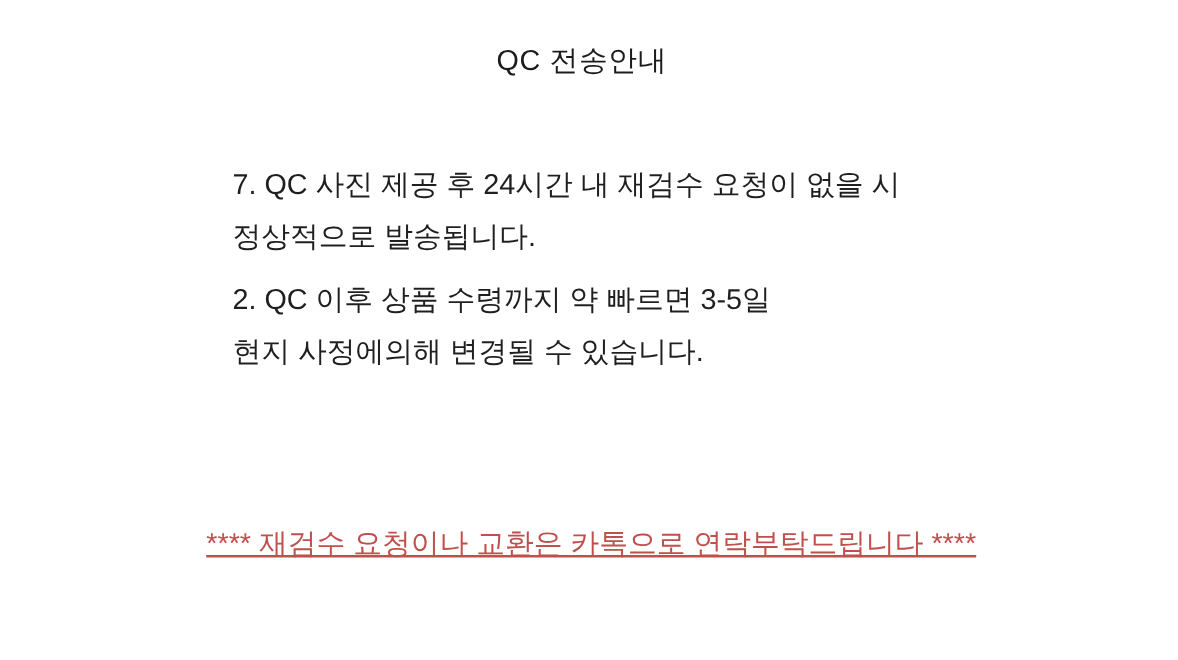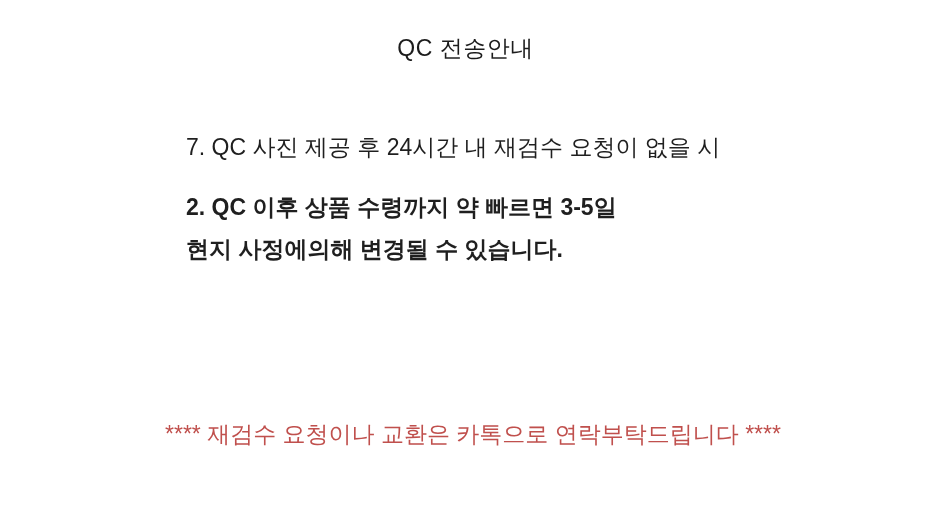--- a/index.html
+++ b/index.html
@@ -31,44 +31,46 @@
   .body-text {
     position: absolute;
     left: 186px;
     top: 126px;
     font-size: 23px;
     line-height: 42px;
     font-weight: 400;
     color: #1f1f1f;
   }
   .paragraph { margin: 0; padding: 0; }
-  .paragraph + .paragraph { margin-top: 18px; font-weight: bold; }
+  .paragraph + .paragraph { margin-top: 8px; }
   .line { white-space: pre; }
   .notice {
     position: absolute;
     left: 165px;
     top: 413px;
     font-size: 23px;
     line-height: 42px;
     font-weight: 400;
     white-space: pre;
     color: #c0504d;
+    text-decoration: underline;
   }
 </style>
 </head>
 <body>
 
 <div class="page">
 
   <div class="title">QC 전송안내</div>
 
   <div class="body-text">
 
     <div class="paragraph">
       <div class="line">7. QC 사진 제공 후 24시간 내 재검수 요청이 없을 시</div>
+      <div class="line">정상적으로 발송됩니다.</div>
     </div>
 
     <div class="paragraph">
       <div class="line">2. QC 이후 상품 수령까지 약 빠르면 3-5일</div>
       <div class="line">현지 사정에의해 변경될 수 있습니다.</div>
     </div>
 
   </div>
 
   <div class="notice">**** 재검수 요청이나 교환은 카톡으로 연락부탁드립니다 ****</div>

